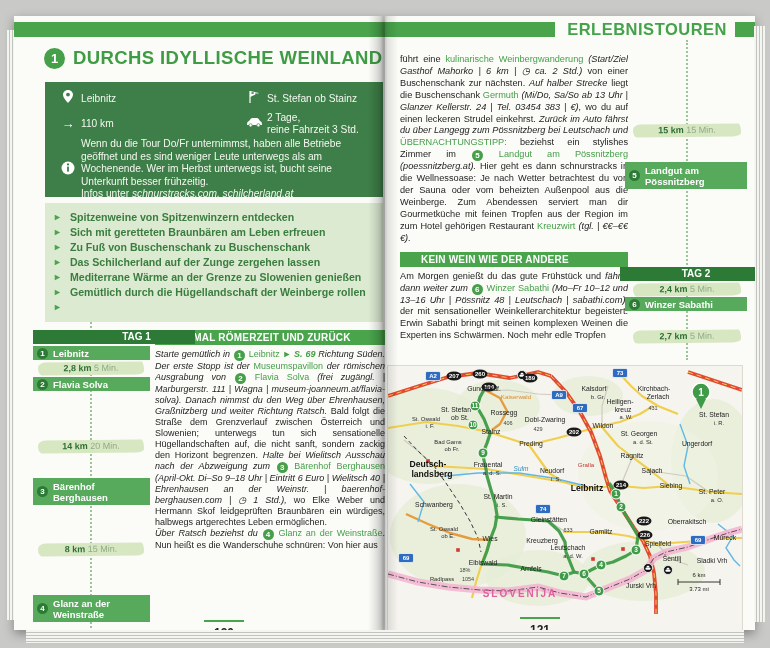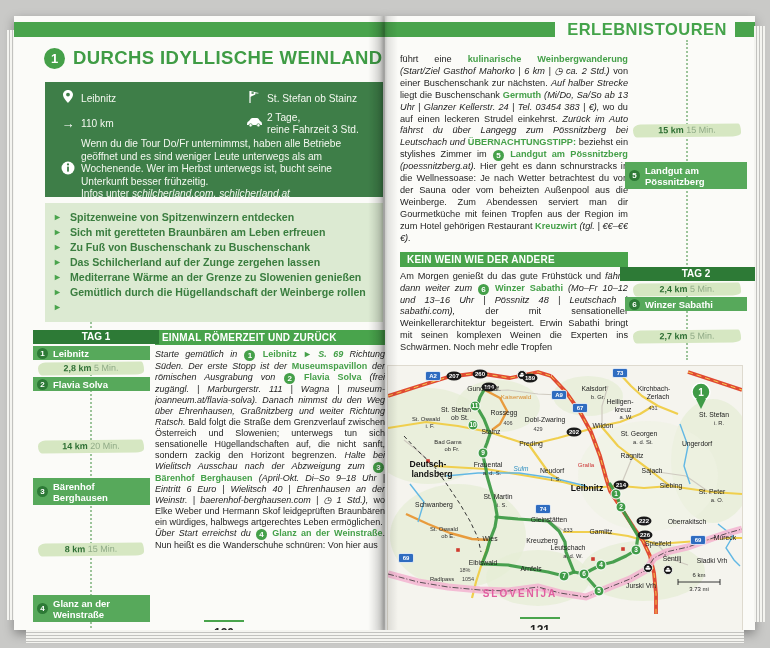--- a/index.html
+++ b/index.html
@@ -17,24 +17,24 @@
     background:repeating-linear-gradient(90deg,#f4f4f0 0 2px,#c2c2bf 2px 3px);}
   .edge-left{position:absolute;left:6px;top:30px;width:8px;height:590px;z-index:1;
     background:repeating-linear-gradient(90deg,#c2c2bf 0 1px,#f4f4f0 1px 3px);}
 
   
   .topbar{position:absolute;left:0;right:0;top:6px;height:15px;background:#49a44c;}
   .numc{display:inline-block;width:11px;height:11px;border-radius:50%;background:#45a049;
     color:#fff;font-size:8px;font-weight:bold;text-align:center;line-height:11px;
     font-style:normal;margin:0 1px;vertical-align:-1px;}
   .rt-i{font-style:italic;}
-  .rt-g{color:#45a049;font-weight:bold;}
+  .rt-g{color:#45a049;font-weight:normal;}
   .rt-gi{color:#45a049;font-weight:bold;font-style:italic;}
   .secbar{background:#49a44c;color:#fff;font-size:10px;font-weight:bold;
-    padding:2px 7px;letter-spacing:.2px;}
+    padding:2px 21px;letter-spacing:.2px;}
   .pagenum{position:absolute;text-align:center;font-size:12px;font-weight:bold;color:#222;}
   .pagenum .rule{display:block;width:40px;height:2px;background:#49a44c;margin:0 auto 4px auto;}
 
   
   .title-row{position:absolute;left:30px;top:31px;display:flex;align-items:center;gap:8px;}
   .tour-circle{width:21px;height:21px;border-radius:50%;background:#45a049;color:#fff;
     font-weight:bold;font-size:13px;text-align:center;line-height:21px;flex:0 0 auto;}
   .tour-title{color:#3f9c45;font-weight:800;font-size:18.5px;letter-spacing:.4px;white-space:nowrap;}
   .infobox{position:absolute;left:31px;top:66px;width:338px;height:115px;background:#3e7e48;
     color:#f4f8f0;font-size:10.2px;box-sizing:border-box;padding:8px 10px 6px 10px;}
@@ -136,21 +136,21 @@
       </div>
       <div class="ib-tip">
         <span class="ib-ic">
           <svg width="14" height="14" viewBox="0 0 14 14">
               <circle cx="7" cy="7" r="6.5" fill="#fff"></circle>
               <rect x="6.1" y="5.6" width="1.8" height="5" fill="#3e7e48"></rect>
               <circle cx="7" cy="3.4" r="1.1" fill="#3e7e48"></circle>
             </svg>
         </span>
         <span class="txt"><span>Wenn du die Tour Do/Fr unternimmst, haben alle Betriebe geöffnet und es sind weniger Leute unterwegs als am Wochenende. Wer im Herbst unterwegs ist, bucht seine Unterkunft besser frühzeitig.</span><br>
-          <span>Infos unter </span><i>schilcherland.com, schilcherland.at</i>
+          <span>Infos unter </span><i>schnurstracks.com, schilcherland.at</i>
         </span>
       </div>
     </div>
 
     <div class="highlights">
       <div class="hl-row">
           <span class="hl-arrow">►</span>
           <span>Spitzenweine von Spitzenwinzern entdecken</span>
         </div>
       <div class="hl-row">
@@ -172,21 +172,21 @@
       <div class="hl-row">
           <span class="hl-arrow">►</span>
           <span>Gemütlich durch die Hügellandschaft der Weinberge rollen</span>
         </div>
       <div class="hl-row">
           <span class="hl-arrow">►</span>
         </div>
     </div>
 
     <div class="dotline" style="left:76px;top:306px;height:306px;"></div>
-    <div class="tagbar" style="left:19px;top:314px;width:126px;">TAG 1</div>
+    <div class="tagbar" style="left:19px;top:314px;width:117px;padding-left:45px;">TAG 1</div>
     <div class="stopbar" style="left:19px;top:330px;width:117px;height:14px;">
       <span class="snum">1</span>
       <span class="snm">Leibnitz</span>
     </div>
     <div class="smudge" style="left:24px;top:346px;width:106px;"><b>2,8 km</b> <span>5 Min.</span></div>
     <div class="stopbar" style="left:19px;top:361px;width:117px;height:14px;">
       <span class="snum">2</span>
       <span class="snm">Flavia Solva</span>
     </div>
     <div class="smudge" style="left:24px;top:424px;width:106px;"><b>14 km</b> <span>20 Min.</span></div>
@@ -198,21 +198,21 @@
     <div class="smudge" style="left:24px;top:527px;width:106px;"><b>8 km</b> <span>15 Min.</span></div>
     <div class="stopbar" style="left:19px;top:579px;width:117px;height:27px;">
       <span class="snum">4</span>
       <span class="snm">Glanz an der
 Weinstraße</span>
     </div>
 
     <div class="article-l">
       <div class="secbar">EINMAL RÖMERZEIT UND ZURÜCK</div>
       <p class="bodytext" style="margin:2px 0 0 0;"><span class="rt-i">Starte gemütlich in </span><span class="numc">1</span><span class="rt-g"> Leibnitz </span><span class="rt-gi">► S. 69 </span><span class="rt-i">Richtung Süden. Der erste Stopp ist der </span><span class="rt-g">Museumspavillon</span><span class="rt-i"> der römischen Ausgrabung von </span><span class="numc">2</span><span class="rt-g"> Flavia Solva </span><span class="rt-i">(frei zugängl. | Marburgerstr. 111 | Wagna | museum-joanneum.at/flavia-solva). Danach nimmst du den Weg über Ehrenhausen, Graßnitzberg und weiter Richtung Ratsch. </span><span class="rt-n">Bald folgt die Straße dem Grenzverlauf zwischen Österreich und Slowenien; unterwegs tun sich sensationelle Hügellandschaften auf, die nicht sanft, sondern zackig den Horizont begrenzen. </span><span class="rt-i">Halte bei Wielitsch Ausschau nach der Abzweigung zum </span><span class="numc">3</span><span class="rt-g"> Bärenhof Berghausen </span><span class="rt-i">(April-Okt. Di–So 9–18 Uhr | Eintritt 6 Euro | Wielitsch 40 | Ehrenhausen an der Weinstr. | baerenhof-berghausen.com | ◷ 1 Std.), </span><span class="rt-n">wo Elke Weber und Hermann Skof leidgeprüften Braunbären ein würdiges, halbwegs artgerechtes Leben ermöglichen.</span></p>
-      <p class="bodytext" style="margin:0;"><span class="rt-i">Über Start erreichst du </span><span class="numc">4</span><span class="rt-g"> Glanz an der Weinstraße</span><span class="rt-n">. Nun heißt es die Wanderschuhe schnüren: Von hier aus</span></p>
+      <p class="bodytext" style="margin:0;"><span class="rt-i">Über Ratsch beziehst du </span><span class="numc">4</span><span class="rt-g"> Glanz an der Weinstraße</span><span class="rt-n">. Nun heißt es die Wanderschuhe schnüren: Von hier aus</span></p>
     </div>
 
     <div class="pagenum pagenum-l">
       <span class="rule"></span>
       <span>120</span>
     </div>
   </div>
 
   <div class="page page-right">
     <div class="rp-topbar"></div>

